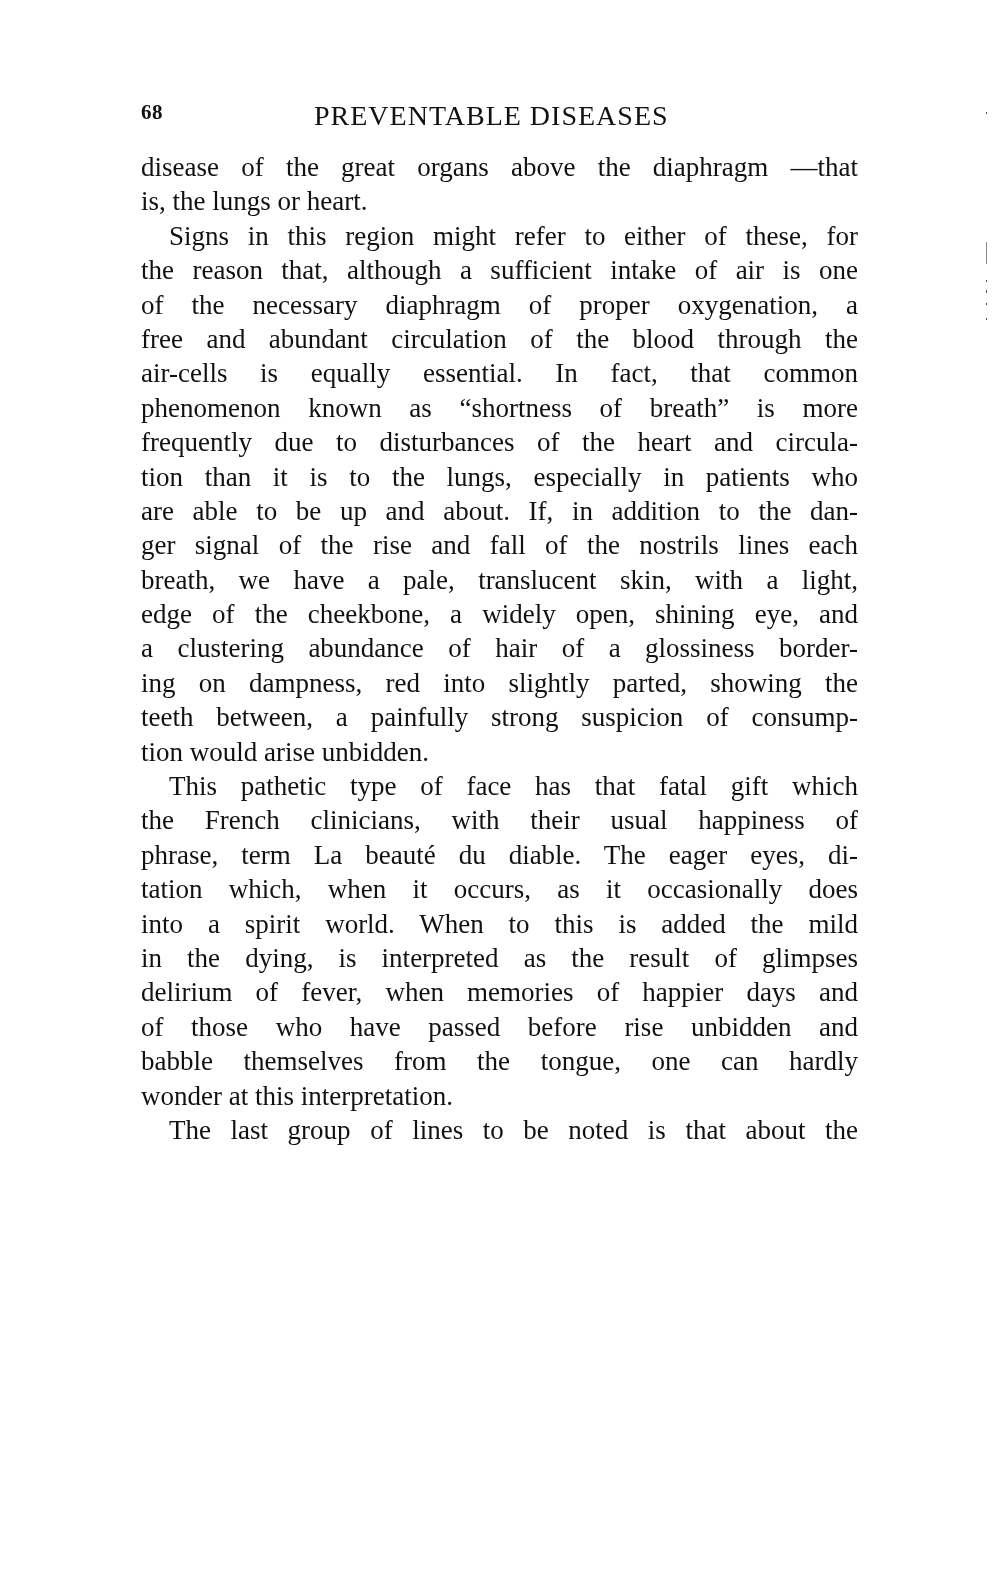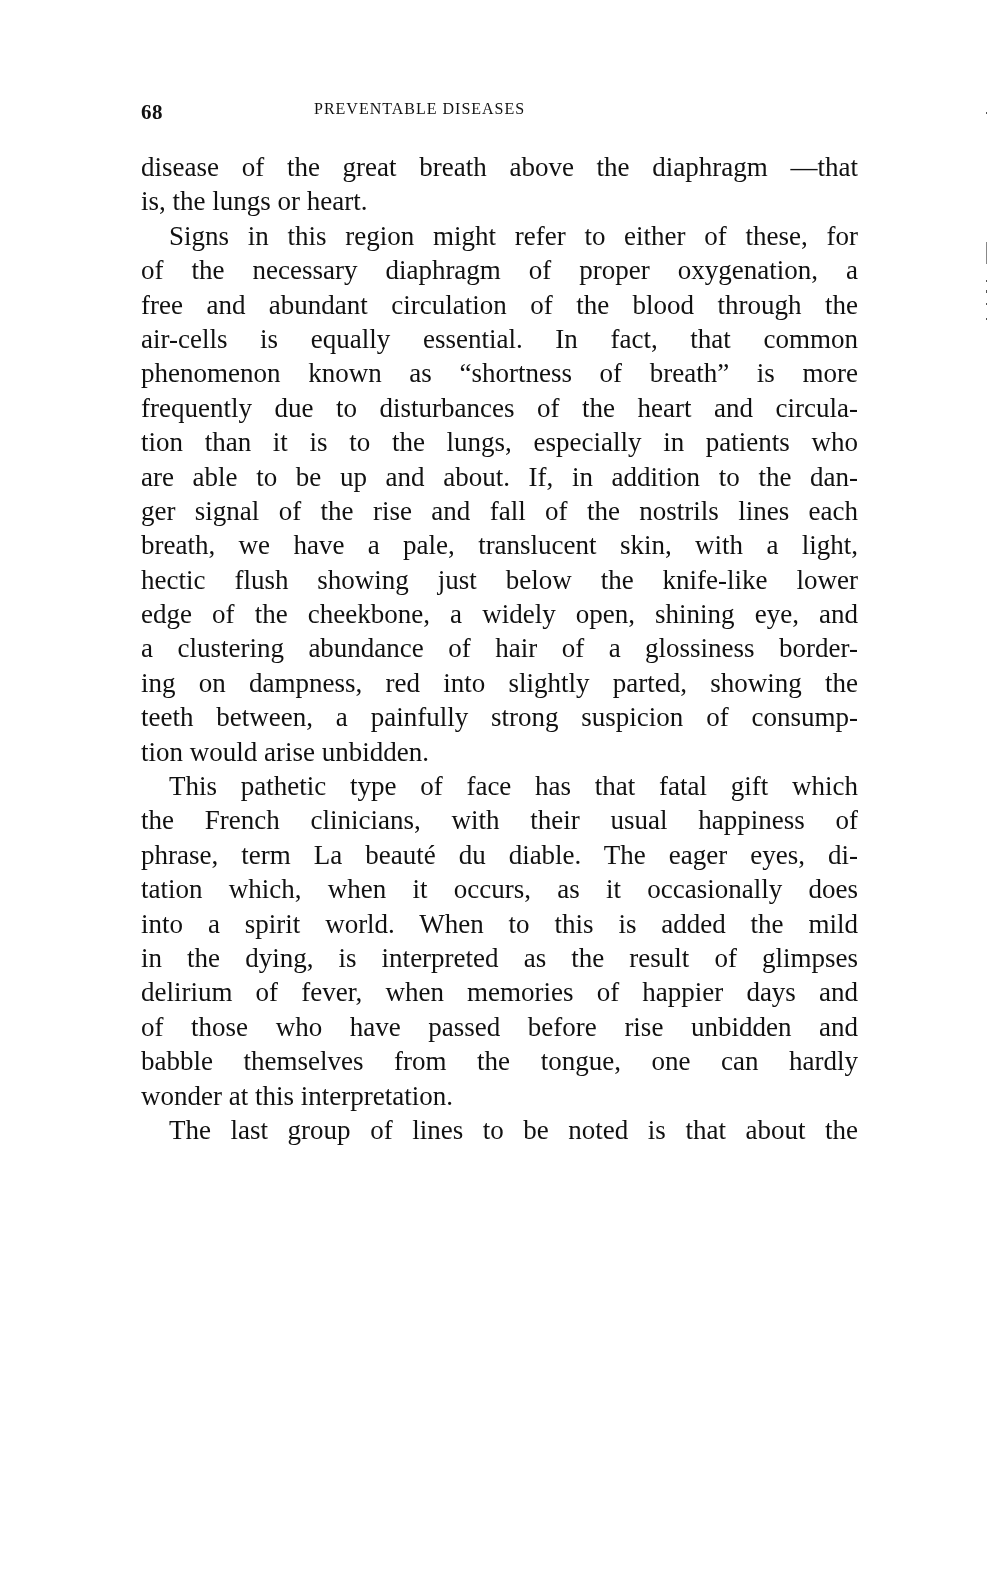--- a/index.html
+++ b/index.html
@@ -34,21 +34,21 @@
       position: absolute;
       left: 0;
       top: 0;
       font-weight: bold;
       font-size: 21px;
     }
     .running-title {
       position: absolute;
       left: 173px;
       top: 0;
-      font-size: 16px;
+      font-size: 28px;
       letter-spacing: 1px;
     }
     .body-text {
       position: absolute;
       top: 150px;
       left: 0;
       width: 717px;
     }
     .line {
       height: 34.4px;
@@ -79,36 +79,36 @@
 
 <div class="running-head" style="left:141px;">
   <span class="page-number">68</span>
   <span class="running-title">PREVENTABLE DISEASES</span>
 </div>
 
 <div class="page">
   <div class="body-text">
 
     <div>
-      <div class="line">disease of the great breath above the diaphragm —that</div>
+      <div class="line">disease of the great organs above the diaphragm —that</div>
       <div class="line last">is, the lungs or heart.</div>
     </div>
 
     <div>
       <div class="line indent">Signs in this region might refer to either of these, for</div>
+      <div class="line">the reason that, although a sufficient intake of air is one</div>
       <div class="line">of the necessary diaphragm of proper oxygenation, a</div>
       <div class="line">free and abundant circulation of the blood through the</div>
       <div class="line">air-cells is equally essential.  In fact, that common</div>
       <div class="line">phenomenon known as “shortness of breath” is more</div>
       <div class="line">frequently due to disturbances of the heart and circula-</div>
       <div class="line">tion than it is to the lungs, especially in patients who</div>
       <div class="line">are able to be up and about.  If, in addition to the dan-</div>
       <div class="line">ger signal of the rise and fall of the nostrils lines each</div>
       <div class="line">breath, we have a pale, translucent skin, with a light,</div>
-      <div class="line">hectic flush showing just below the knife-like lower</div>
       <div class="line">edge of the cheekbone, a widely open, shining eye, and</div>
       <div class="line">a clustering abundance of hair of a glossiness border-</div>
       <div class="line">ing on dampness, red into slightly parted, showing the</div>
       <div class="line">teeth between, a painfully strong suspicion of consump-</div>
       <div class="line last">tion would arise unbidden.</div>
     </div>
 
     <div>
       <div class="line indent">This pathetic type of face has that fatal gift which</div>
       <div class="line">the French clinicians, with their usual happiness of</div>

